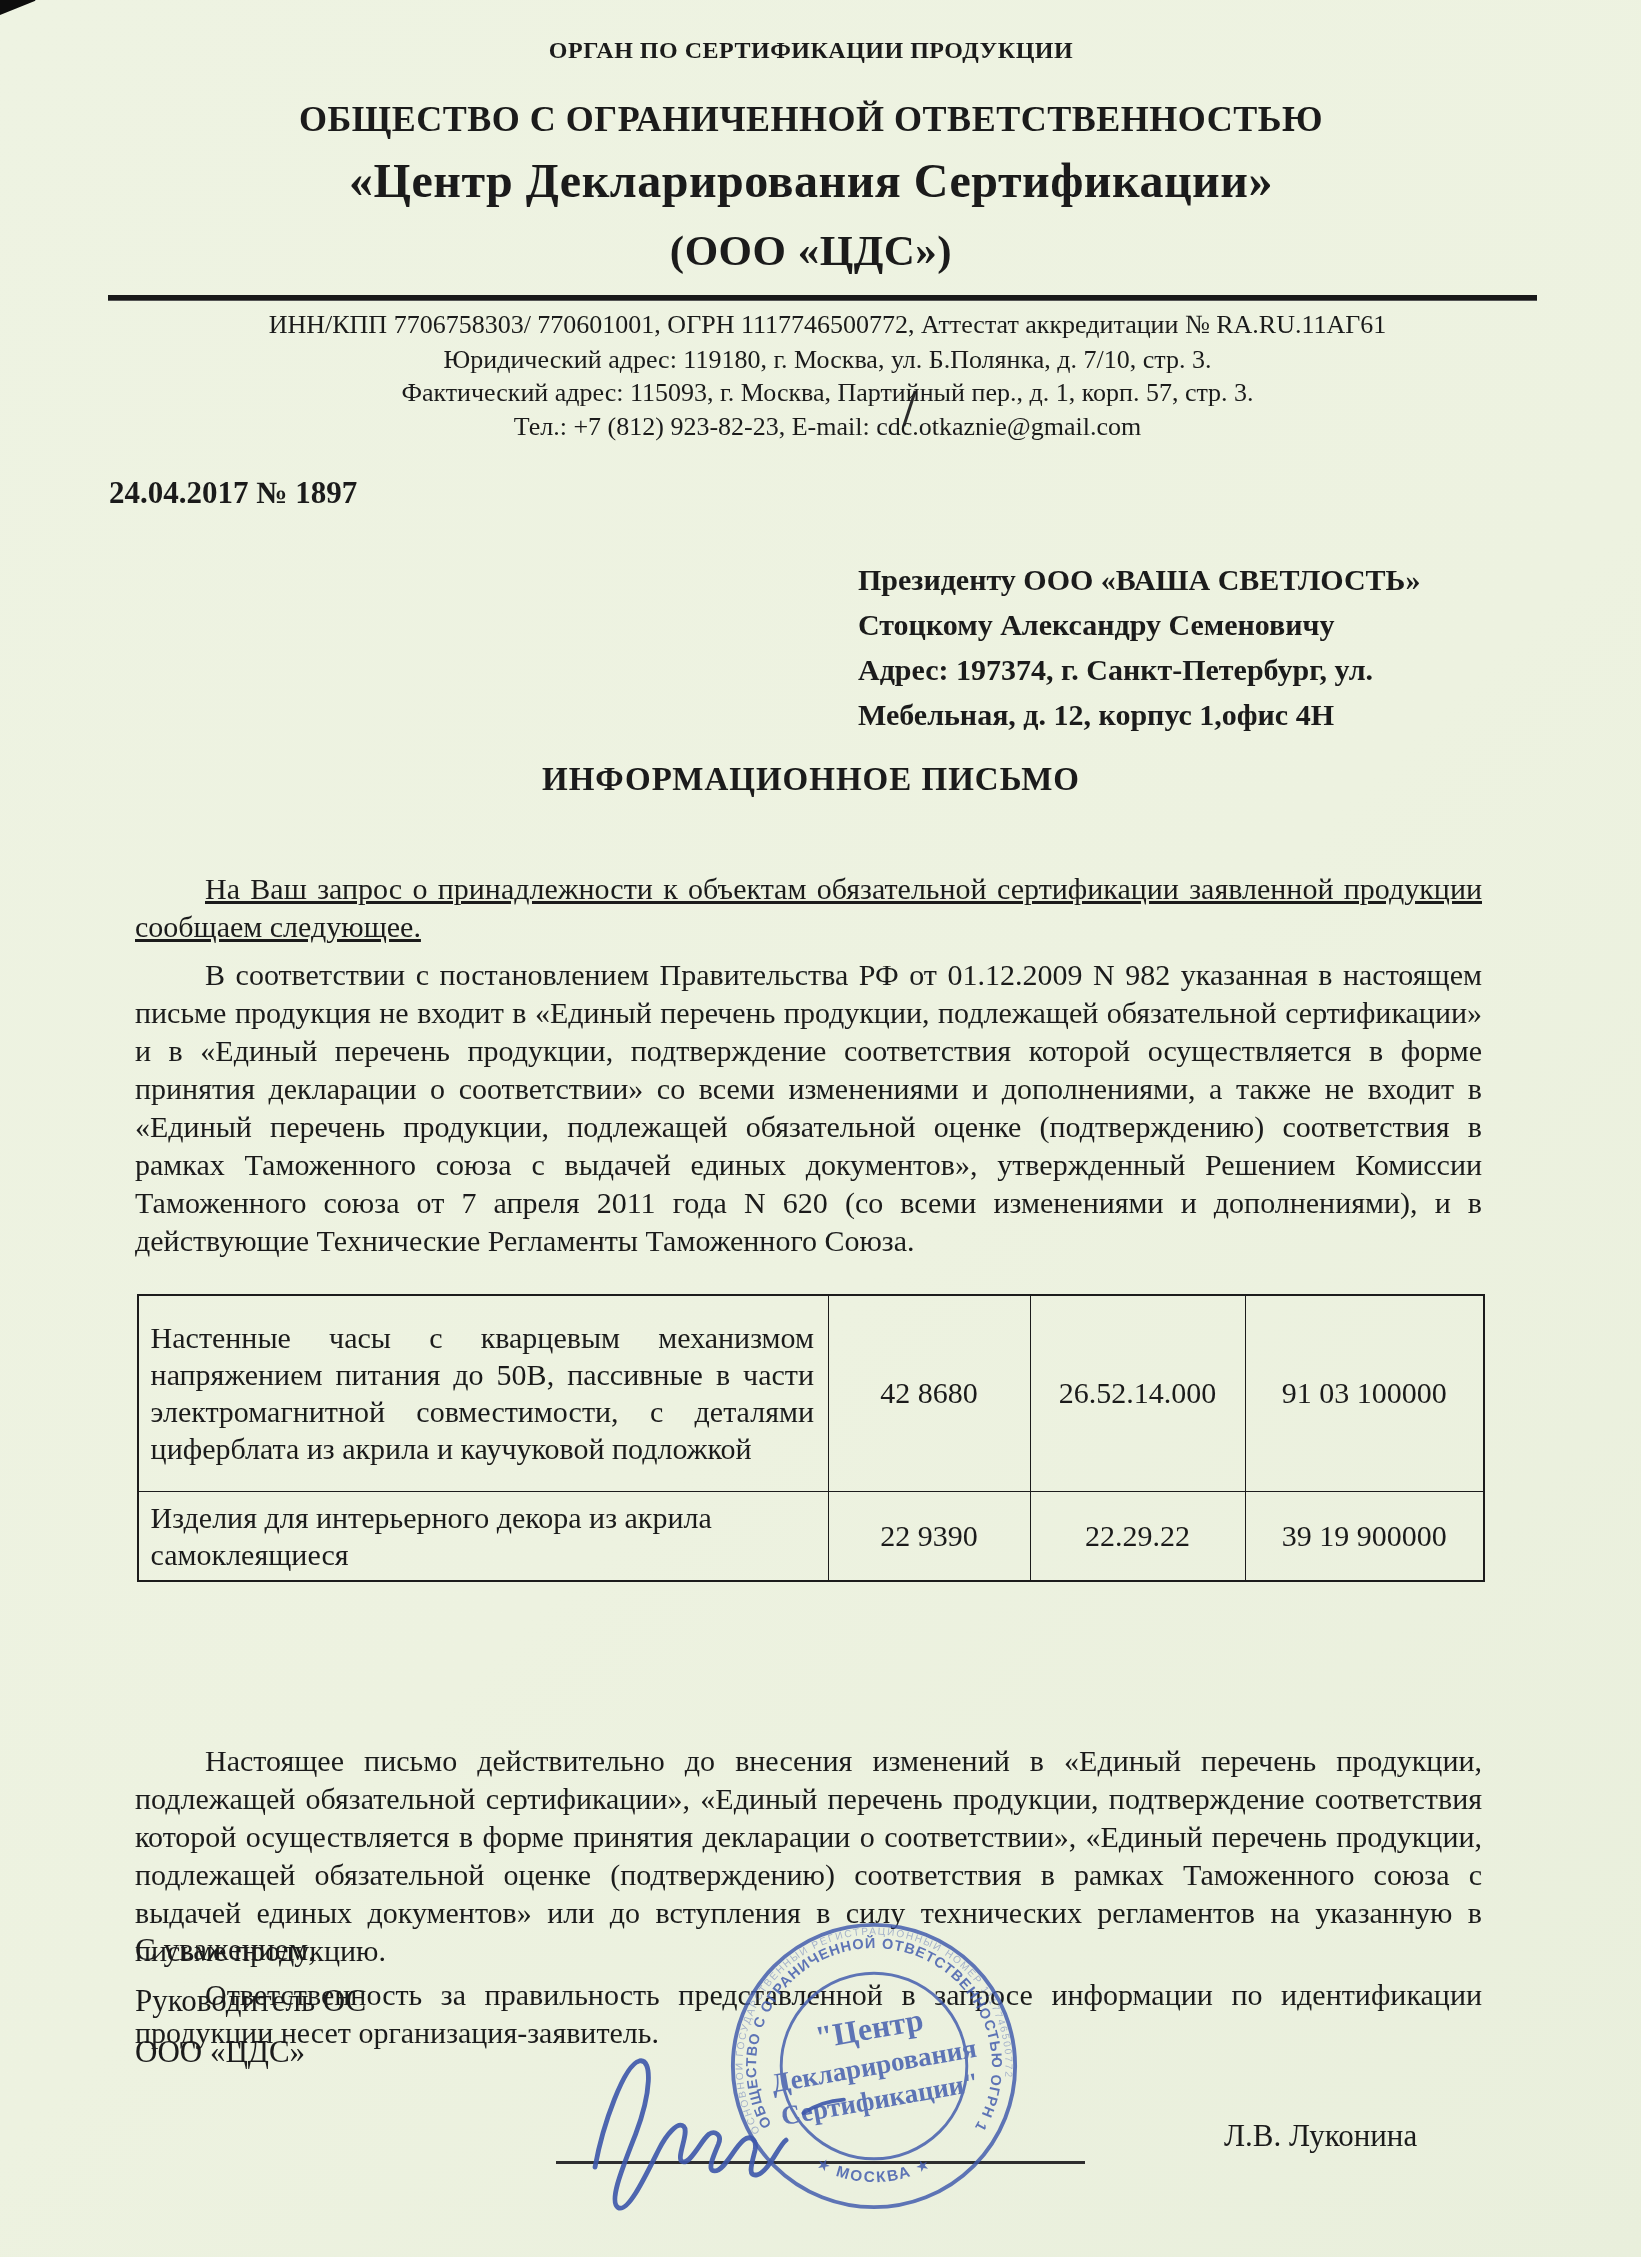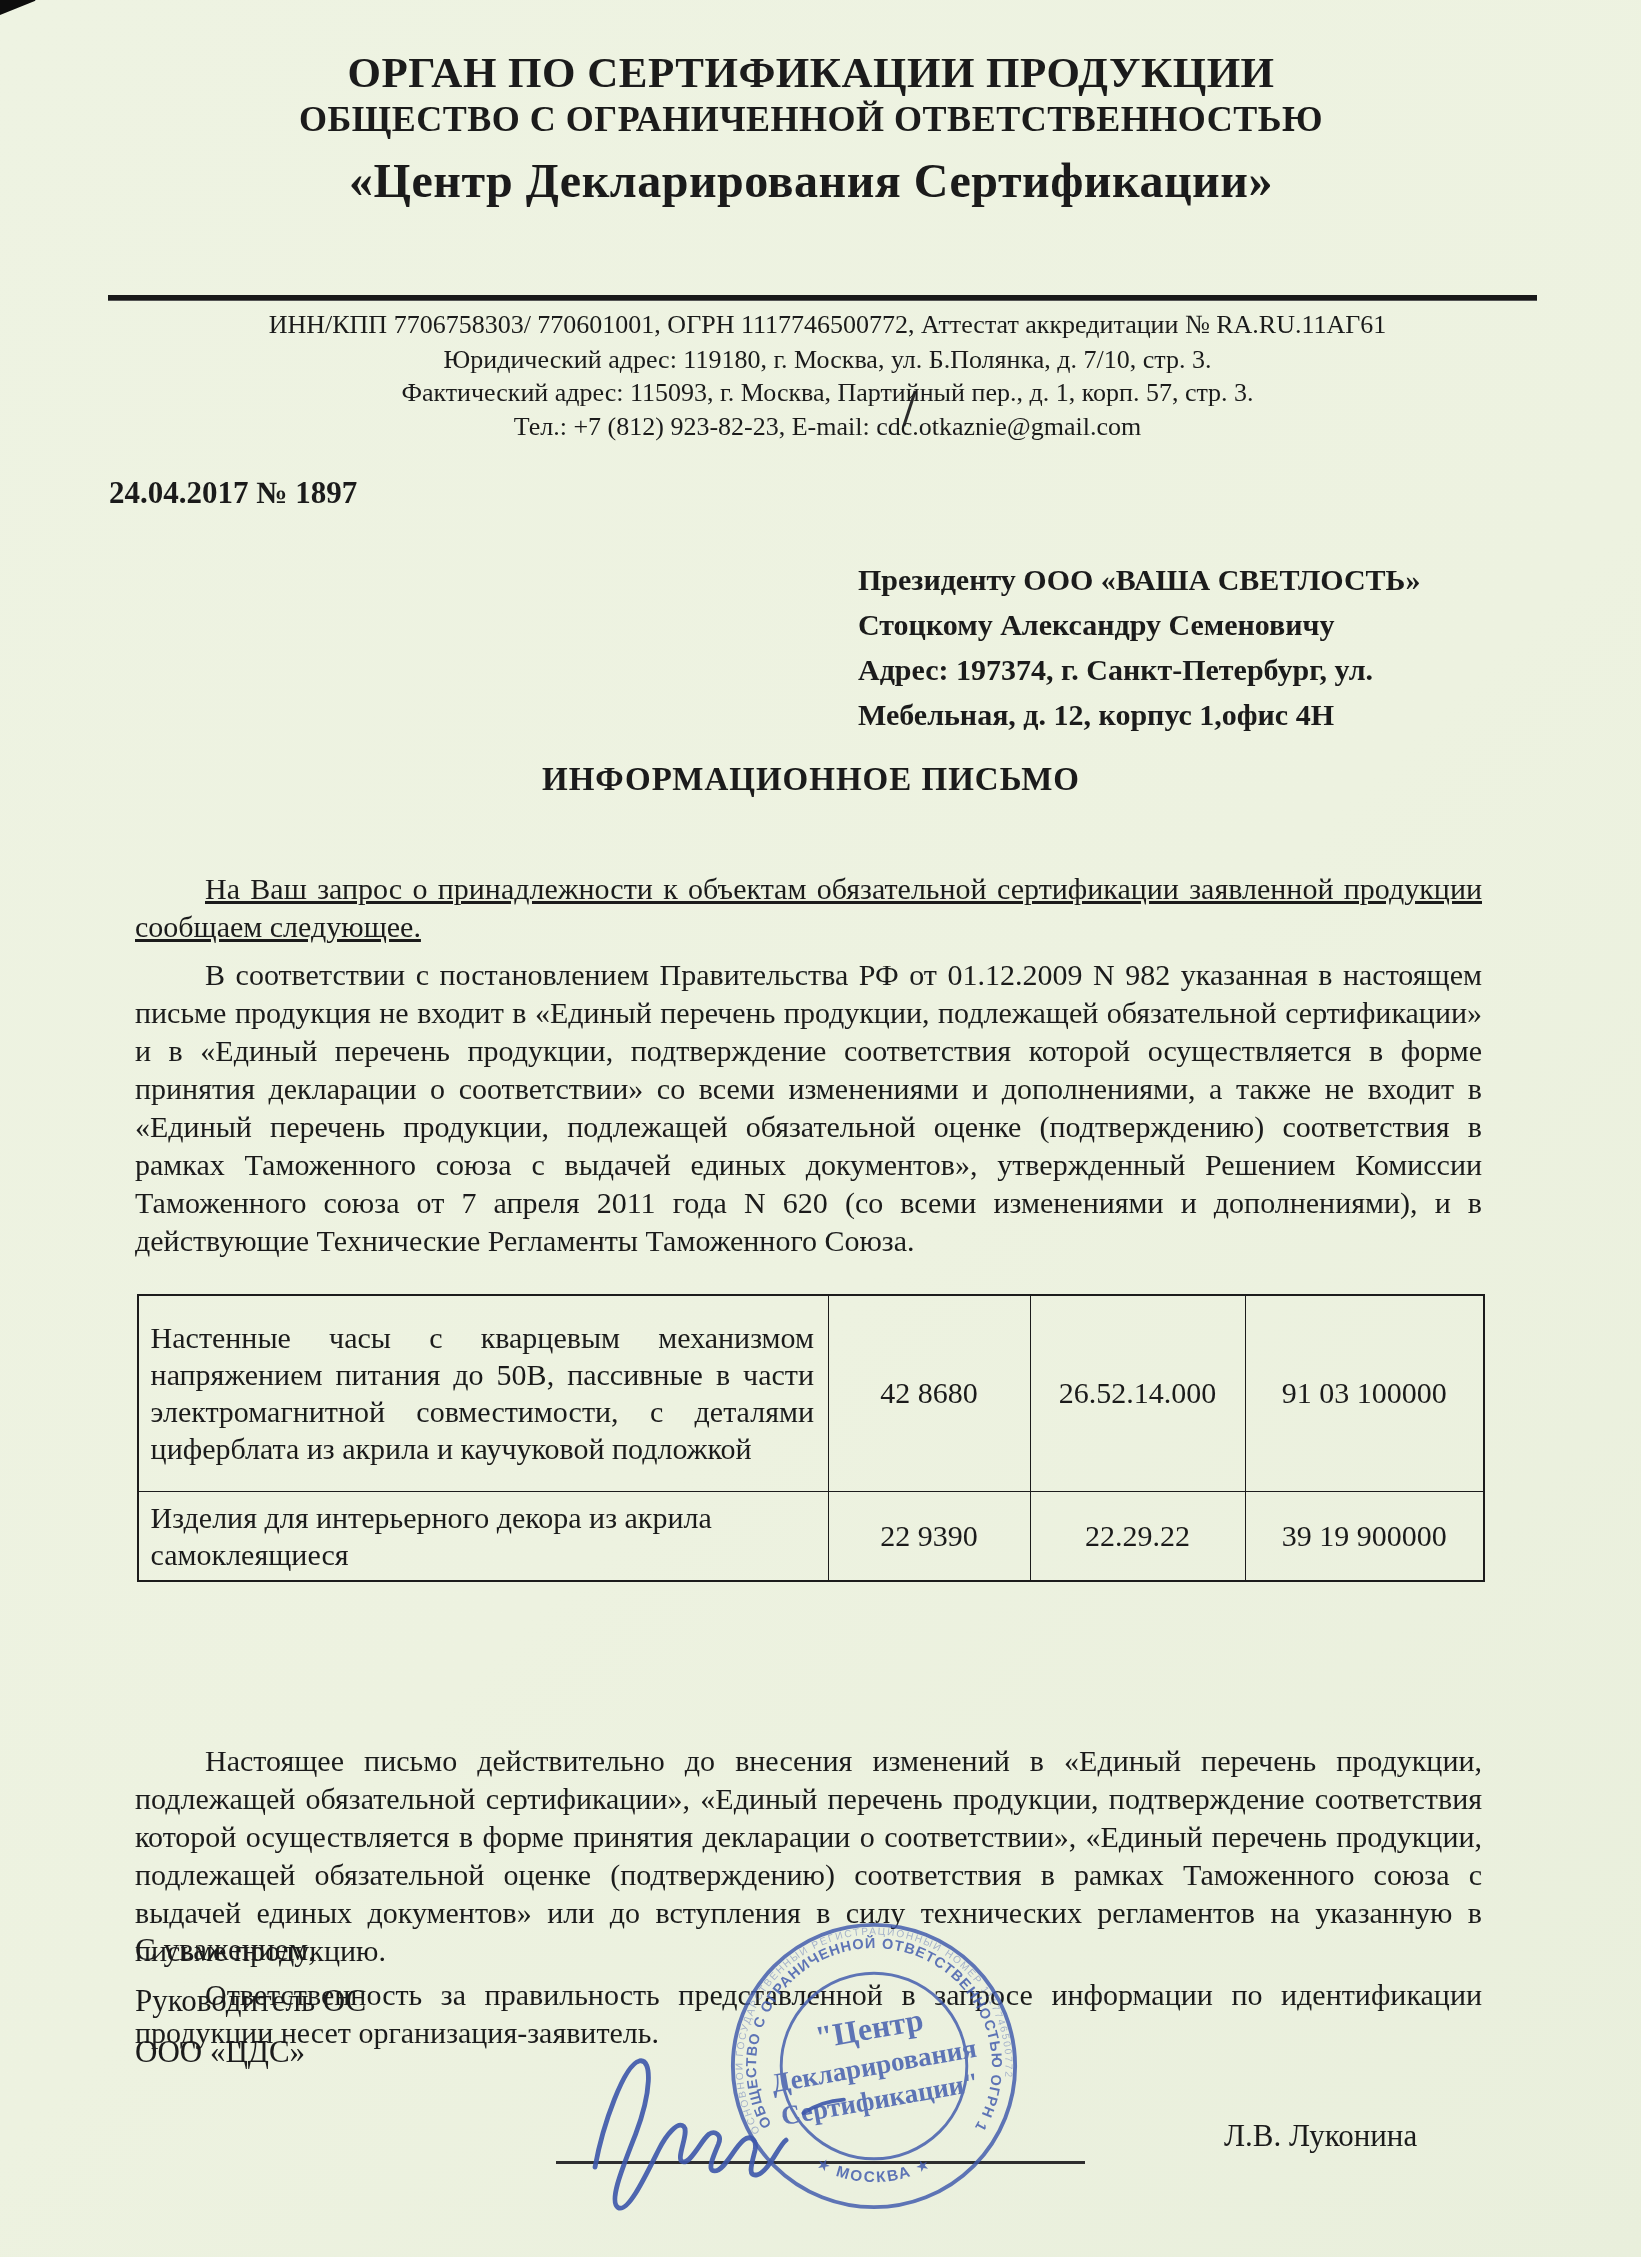--- a/index.html
+++ b/index.html
@@ -2,21 +2,21 @@
 <html><head>
 <meta charset="utf-8">
 <style>
   html,body{margin:0;padding:0;}
   body{width:1641px;height:2257px;background:#e9eedd;font-family:"Liberation Serif","DejaVu Serif",serif;color:#1b1b1b;}
   .page{position:relative;width:1641px;height:2257px;overflow:hidden;
         background:linear-gradient(135deg,#eef3e2 0%,#edf2e0 55%,#e9efdc 100%);}
   .abs{position:absolute;}
   
   .org-line{left:0;width:1622px;text-align:center;font-weight:bold;letter-spacing:0.5px;}
-  .org-1{top:37px;font-size:43px;margin-top:11px;}
+  .org-1{top:37px;font-size:24px;}
   .org-2{top:98px;font-size:36px;}
   .org-3{top:153px;font-size:48px;}
   .org-4{top:226px;font-size:43px;}
   .rule{top:295px;left:108px;width:1429px;height:4.8px;background:#191919;border-bottom:1px solid #555;}
   .info-line{left:116px;width:1423px;text-align:center;font-size:26px;}
   .i1{top:310px;}.i2{top:345px;}.i3{top:378px;}.i4{top:412px;}
   
   .date{left:109px;top:475px;font-size:31px;font-weight:bold;}
   .recipient{left:858px;top:545px;width:657px;font-size:30px;font-weight:bold;line-height:45px;margin-top:12px;}
   .letter-title{top:761px;left:0;width:1622px;text-align:center;font-size:33px;font-weight:bold;letter-spacing:1px;}
@@ -51,20 +51,21 @@
 <body>
 
 <div class="page">
 
   <div class="abs corner-mark"></div>
   <div class="abs stray-mark"></div>
 
   <div class="abs org-line org-1">ОРГАН ПО СЕРТИФИКАЦИИ ПРОДУКЦИИ</div>
   <div class="abs org-line org-2">ОБЩЕСТВО С ОГРАНИЧЕННОЙ ОТВЕТСТВЕННОСТЬЮ</div>
   <div class="abs org-line org-3">«Центр Декларирования Сертификации»</div>
+  <div class="abs org-line org-4">(ООО «ЦДС»)</div>
   <div class="abs rule"></div>
   <div class="abs info-line i1">ИНН/КПП 7706758303/ 770601001, ОГРН 1117746500772, Аттестат аккредитации № RA.RU.11АГ61</div>
   <div class="abs info-line i2">Юридический адрес: 119180, г. Москва, ул. Б.Полянка, д. 7/10, стр. 3.</div>
   <div class="abs info-line i3">Фактический адрес: 115093, г. Москва, Партийный пер., д. 1, корп. 57, стр. 3.</div>
   <div class="abs info-line i4">Тел.: +7 (812) 923-82-23, E-mail: cdc.otkaznie@gmail.com</div>
 
   <div class="abs date">24.04.2017 № 1897</div>
   <div class="abs recipient">
     <div>Президенту ООО «ВАША СВЕТЛОСТЬ»</div>
     <div>Стоцкому Александру Семеновичу</div>

